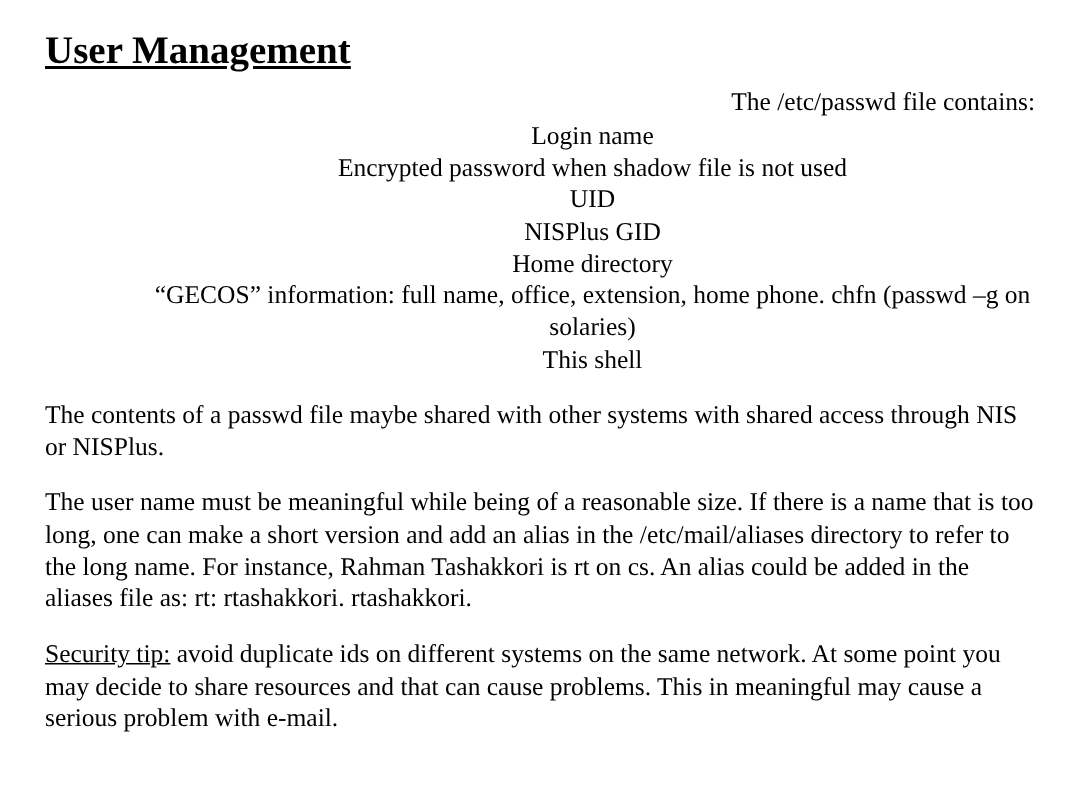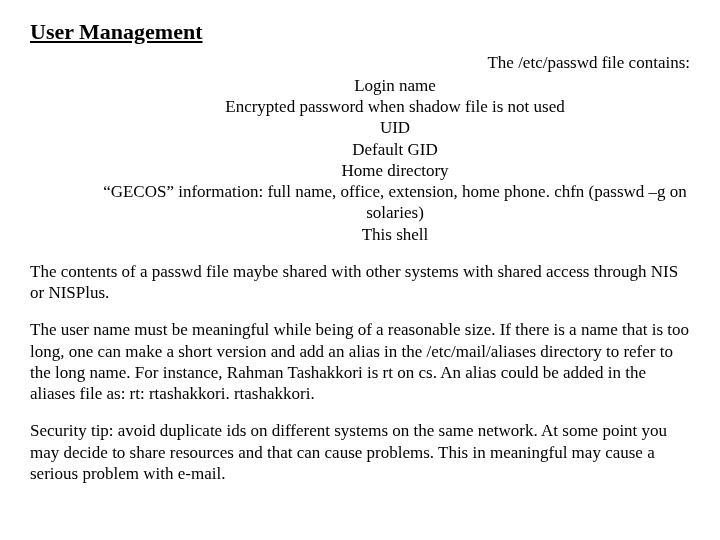--- a/index.html
+++ b/index.html
@@ -10,21 +10,21 @@
     background: #fff;
     font-family: "Times New Roman", Times, serif;
     color: #000;
     font-size: 17px;
     line-height: 1.25;
   }
   .page {
     padding: 18px 30px 0 30px;
   }
   .heading {
-    font-size: 22px;
+    font-size: 26px;
     font-weight: bold;
     text-decoration: underline;
     margin-bottom: 6px;
   }
   .intro {
     margin: 0 0 2px 0;
     text-align: right;
   }
   .list {
     margin: 0 0 14px 70px;
@@ -32,37 +32,38 @@
   }
   .list div {
     margin: 0;
     padding: 0;
     text-align: center;
   }
   .para {
     margin: 16px 0 14px 0;
   }
   .sec-label {
+    text-decoration: underline;
     color: #000;
   }
 </style>
 </head>
 <body>
 
 <div class="page">
 
   <div class="heading">User Management</div>
 
   <div class="intro">The /etc/passwd file contains:</div>
 
   <div class="list">
     <div>Login name</div>
     <div>Encrypted password when shadow file is not used</div>
     <div>UID</div>
-    <div>Default GID</div>
+    <div>NISPlus GID</div>
     <div>Home directory</div>
     <div>“GECOS” information: full name, office, extension, home phone. chfn (passwd –g on solaries)</div>
     <div>This shell</div>
   </div>
 
   <div class="para">The contents of a passwd file maybe shared with other systems with shared access through NIS or NISPlus.</div>
 
   <div class="para">The user name must be meaningful while being of a reasonable size.  If there is a name that is too long, one can make a short version and add an alias in the /etc/mail/aliases directory to refer to the long name.  For instance, Rahman Tashakkori is rt on cs.  An alias could be added in the aliases file as:  rt: rtashakkori.  rtashakkori.</div>
 
   <div class="para">

